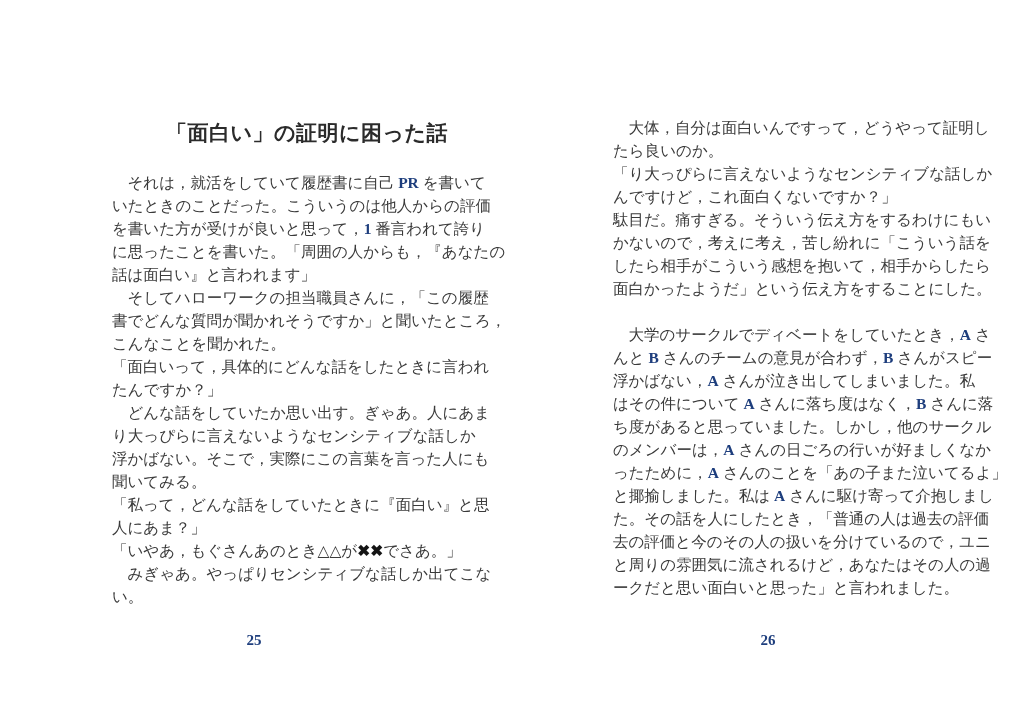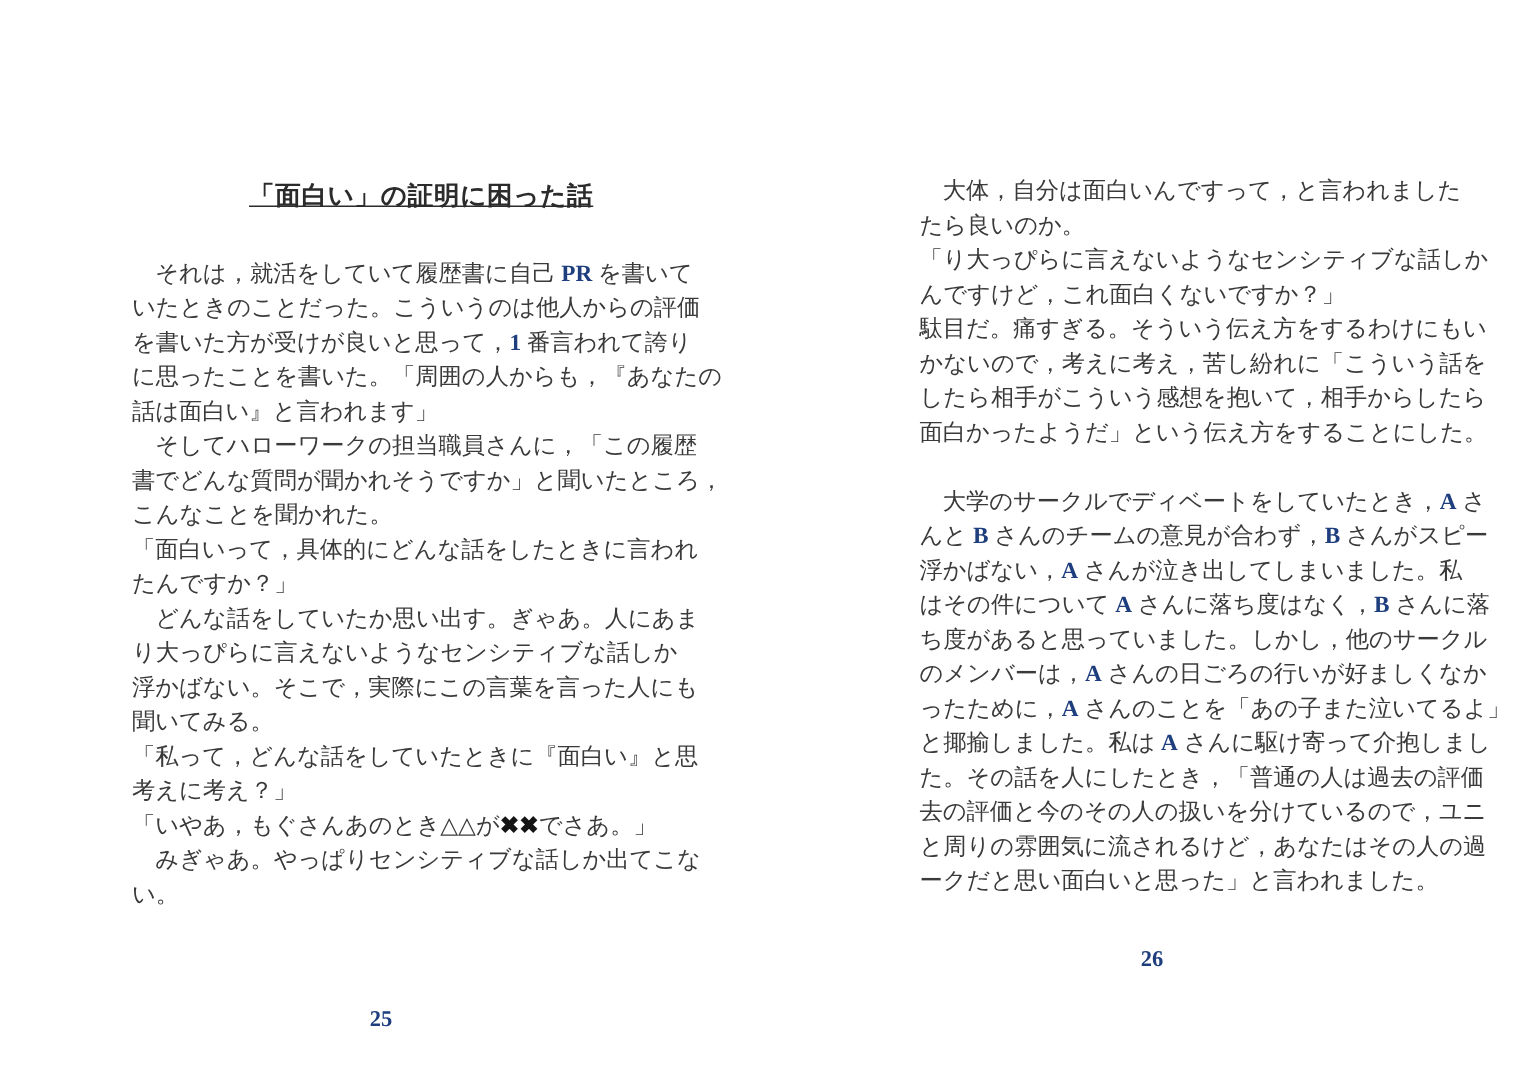--- a/index.html
+++ b/index.html
@@ -16,34 +16,33 @@
   }
   .book-spread {
     position: absolute;
     inset: 0;
     background: var(--page-bg, #ffffff);
   }
   .chapter-title {
     position: absolute;
     left: 166px;
     top: 119px;
-    font-size: 17px;
+    font-size: 21px;
     font-weight: bold;
     letter-spacing: 0.5px;
     color: var(--title-color, #2b2b2b);
     white-space: pre;
-    text-decoration: underline;
   }
   .body-lines {
     position: absolute;
     font-size: 15.5px;
     color: var(--body-color, #3a3a3a);
   }
   .body-lines.left {
-    left: 88px;
+    left: 112px;
     top: 171px;
     width: 382px;
   }
   .body-lines.right {
     left: 613px;
     top: 116px;
     width: 362px;
   }
   .text-line {
     height: 23px;
@@ -60,21 +59,21 @@
   }
   .page-number {
     position: absolute;
     top: 630px;
     transform: translateX(-50%);
     font-size: 15px;
     line-height: 20px;
     font-weight: bold;
     color: var(--latin-color, #1e3e7d);
   }
-  .page-number.left { left: 254px; margin-top: 40px; }
+  .page-number.left { left: 254px; }
   .page-number.right { left: 768px; }
 </style>
 </head>
 <body>
 
 <div class="book-spread">
 
   <div class="left-page">
     <div class="chapter-title">「面白い」の証明に困った話</div>
     <div class="body-lines left">
@@ -86,31 +85,31 @@
         <div class="text-line"><span>　そしてハローワークの担当職員さんに，「この履歴</span></div>
         <div class="text-line"><span>書でどんな質問が聞かれそうですか」と聞いたところ，</span></div>
         <div class="text-line"><span>こんなことを聞かれた。</span></div>
         <div class="text-line"><span>「面白いって，具体的にどんな話をしたときに言われ</span></div>
         <div class="text-line"><span>たんですか？」</span></div>
         <div class="text-line"><span>　どんな話をしていたか思い出す。ぎゃあ。人にあま</span></div>
         <div class="text-line"><span>り大っぴらに言えないようなセンシティブな話しか</span></div>
         <div class="text-line"><span>浮かばない。そこで，実際にこの言葉を言った人にも</span></div>
         <div class="text-line"><span>聞いてみる。</span></div>
         <div class="text-line"><span>「私って，どんな話をしていたときに『面白い』と思</span></div>
-        <div class="text-line"><span>考えに考え？」</span></div>
+        <div class="text-line"><span>人にあま？」</span></div>
         <div class="text-line"><span>「いやあ，もぐさんあのとき△△が</span><span class="sym">✖✖</span><span>でさあ。」</span></div>
         <div class="text-line"><span>　みぎゃあ。やっぱりセンシティブな話しか出てこな</span></div>
         <div class="text-line"><span>い。</span></div>
       </div>
     <div class="page-number left">25</div>
   </div>
 
   <div class="right-page">
     <div class="body-lines right">
-        <div class="text-line"><span>　大体，自分は面白いんですって，と言われました</span></div>
+        <div class="text-line"><span>　大体，自分は面白いんですって，どうやって証明し</span></div>
         <div class="text-line"><span>たら良いのか。</span></div>
         <div class="text-line"><span>「り大っぴらに言えないようなセンシティブな話しか</span></div>
         <div class="text-line"><span>んですけど，これ面白くないですか？」</span></div>
         <div class="text-line"><span>駄目だ。痛すぎる。そういう伝え方をするわけにもい</span></div>
         <div class="text-line"><span>かないので，考えに考え，苦し紛れに「こういう話を</span></div>
         <div class="text-line"><span>したら相手がこういう感想を抱いて，相手からしたら</span></div>
         <div class="text-line"><span>面白かったようだ」という伝え方をすることにした。</span></div>
         <div class="text-line">&nbsp;</div>
         <div class="text-line"><span>　大学のサークルでディベートをしていたとき，</span><span class="latin">A</span><span> さ</span></div>
         <div class="text-line"><span>んと </span><span class="latin">B</span><span> さんのチームの意見が合わず，</span><span class="latin">B</span><span> さんがスピー</span></div>

